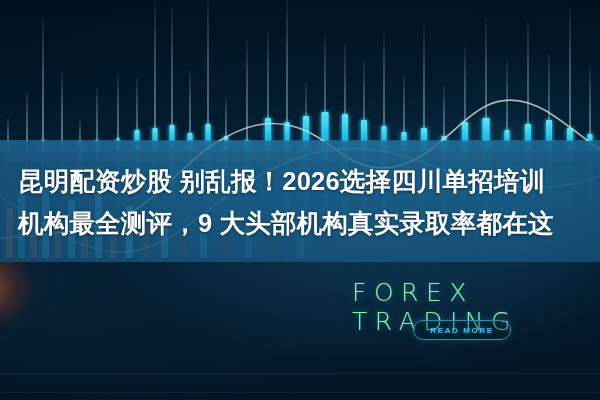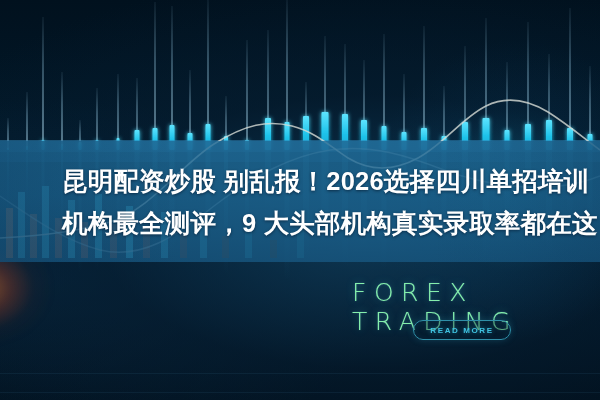--- a/index.html
+++ b/index.html
@@ -55,21 +55,21 @@
     display:flex;flex-direction:column;justify-content:center;
     padding:0 18px;
     color:#ffffff;
     font-weight:bold;
     font-size:25.5px;
     line-height:42px;
     letter-spacing:0.2px;
     text-shadow:0 1px 3px rgba(0,10,25,0.55);
     white-space:nowrap;
   }
-  .headline-line{display:block;margin-left:44px;}
+  .headline-line{display:block;}
 
   
   .wordmark{
     position:absolute;left:352px;top:278px;width:220px;
     text-align:left;
     font-size:25px;
     font-weight:300;
     letter-spacing:7.5px;
     color:#86efac;
     text-shadow:0 0 9px rgba(64,190,205,0.42), 0 0 2px rgba(120,225,235,0.30);

